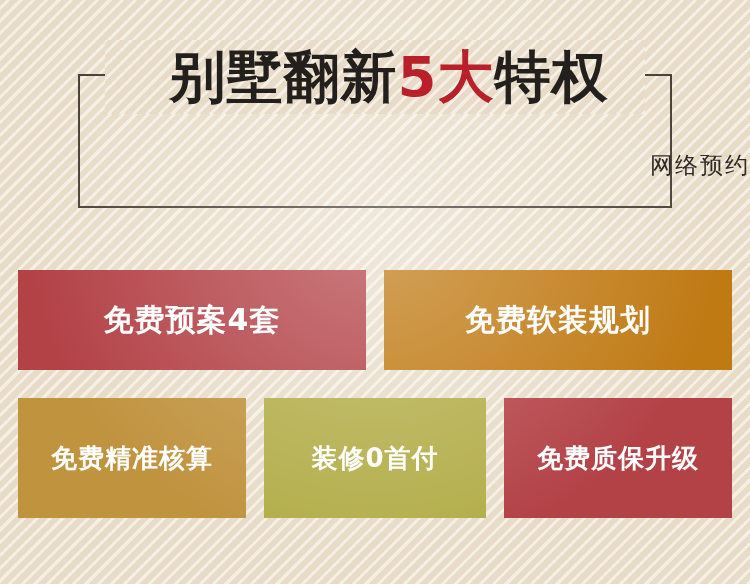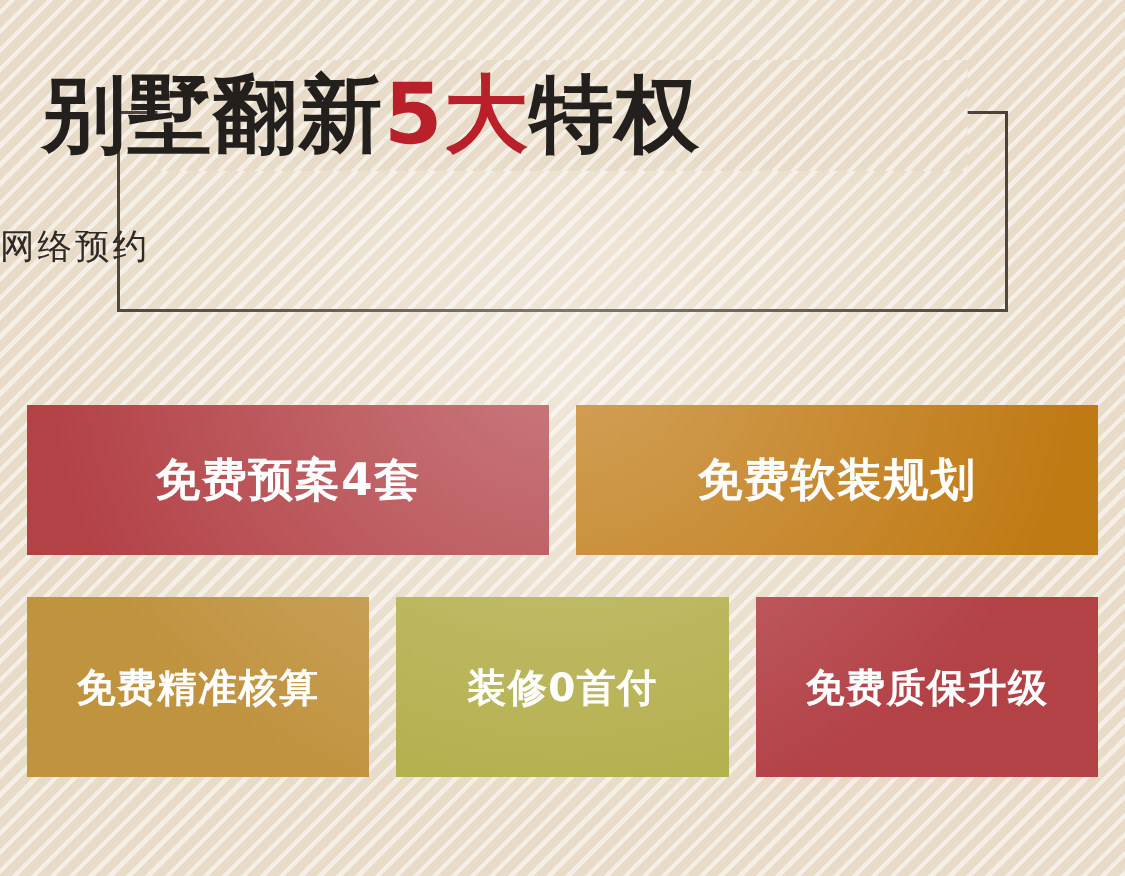--- a/index.html
+++ b/index.html
@@ -42,20 +42,21 @@
     width: 594px;
     height: 134px;
     border: 2px solid #4a4038;
     box-sizing: border-box;
   }
   .header-title {
     position: absolute;
     left: 0;
     right: 0;
     top: 49px;
+    text-align: center;
     white-space: nowrap;
     font-family: "DejaVu Sans", "Liberation Sans", sans-serif;
     font-weight: bold;
     font-size: 56px;
     line-height: 56px;
     color: #231f1c;
     letter-spacing: 1px;
     z-index: 3;
     margin-left: 28px;
   }
@@ -77,21 +78,21 @@
       rgba(0,0,0,0.0) 3px,
       rgba(0,0,0,0.0) 9px
     );
     z-index: 2;
   }
   .header-sub {
     position: absolute;
     left: 0;
     right: 0;
     top: 152px;
-    text-align: left;
+    text-align: right;
     font-family: "DejaVu Sans", "Liberation Sans", sans-serif;
     font-size: 23px;
     line-height: 26px;
     color: #302924;
     letter-spacing: 2px;
     z-index: 3;
   }
 
   
   .card {

